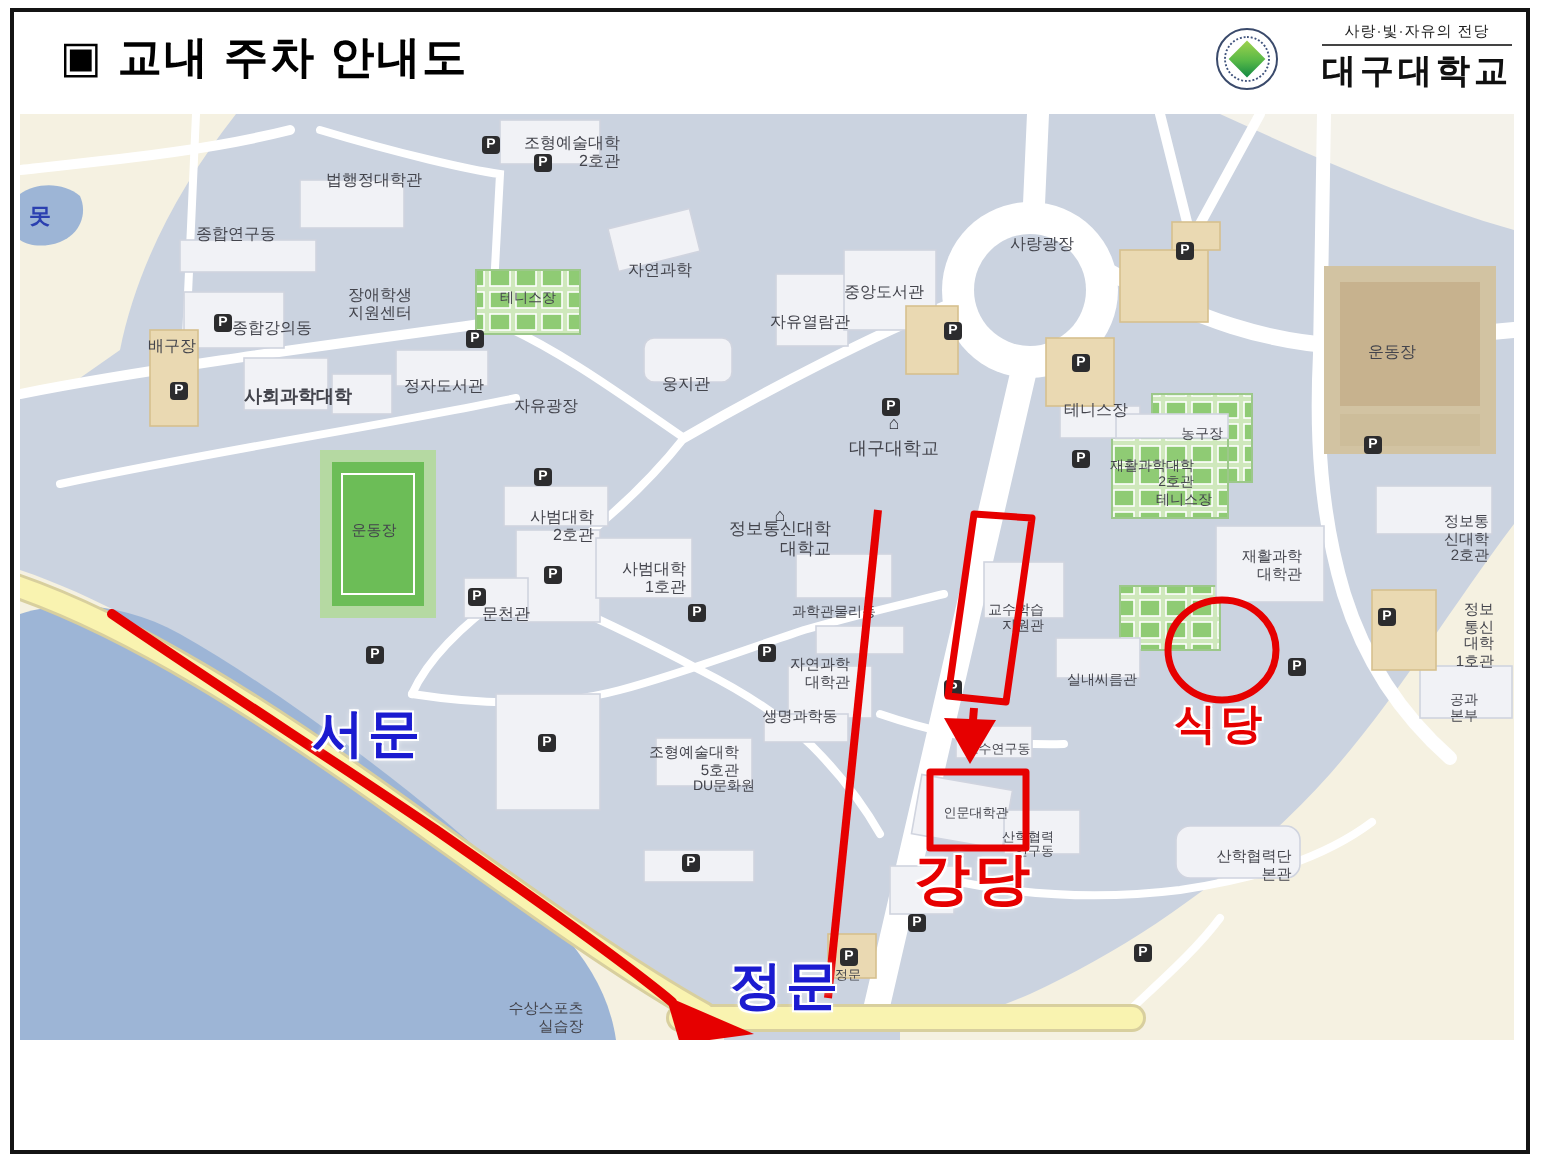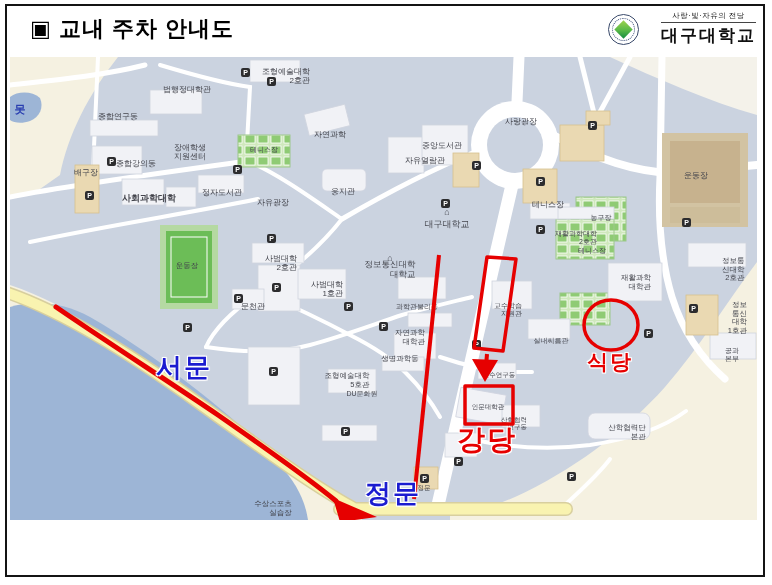--- a/index.html
+++ b/index.html
@@ -184,21 +184,21 @@
         <div class="mlabel" style="left: 180px; top: 95px; font-size: 8px;">장애학생
 지원센터</div>
         <div class="mlabel" style="left: 126px; top: 107px; font-size: 8px;">종합강의동</div>
         <div class="mlabel" style="left: 76px; top: 116px; font-size: 8px;">배구장</div>
         <div class="mlabel bold" style="left: 139px; top: 141px; font-size: 9px;">사회과학대학</div>
         <div class="mlabel" style="left: 212px; top: 136px; font-size: 8px;">정자도서관</div>
         <div class="mlabel" style="left: 320px; top: 78px; font-size: 8px;">자연과학</div>
         <div class="mlabel" style="left: 254px; top: 93px; font-size: 7px;">테니스장</div>
         <div class="mlabel" style="left: 263px; top: 146px; font-size: 8px;">자유광장</div>
         <div class="mlabel" style="left: 333px; top: 135px; font-size: 8px;">웅지관</div>
-        <div class="mlabel" style="left: 415px; top: 104px; font-size: 8px; font-family: Liberation Serif, serif;">자유열람관</div>
+        <div class="mlabel" style="left: 395px; top: 104px; font-size: 8px; font-family: Liberation Serif, serif;">자유열람관</div>
         <div class="mlabel" style="left: 432px; top: 89px; font-size: 8px;">중앙도서관</div>
         <div class="campus-icon" style="left: 437px; top: 155px;">⌂</div>
         <div class="mlabel" style="left: 437px; top: 167px; font-size: 9px;">대구대학교</div>
         <div class="mlabel" style="left: 511px; top: 65px; font-size: 8px;">사랑광장</div>
         <div class="mlabel" style="left: 686px; top: 119px; font-size: 8px;">운동장</div>
         <div class="mlabel" style="left: 538px; top: 148px; font-size: 8px;">테니스장</div>
         <div class="mlabel" style="left: 591px; top: 161px; font-size: 7px;">농구장</div>
         <div class="mlabel" style="left: 566px; top: 181px; font-size: 7px;">재활과학대학
 2호관</div>
         <div class="mlabel" style="left: 582px; top: 194px; font-size: 7px;">테니스장</div>

